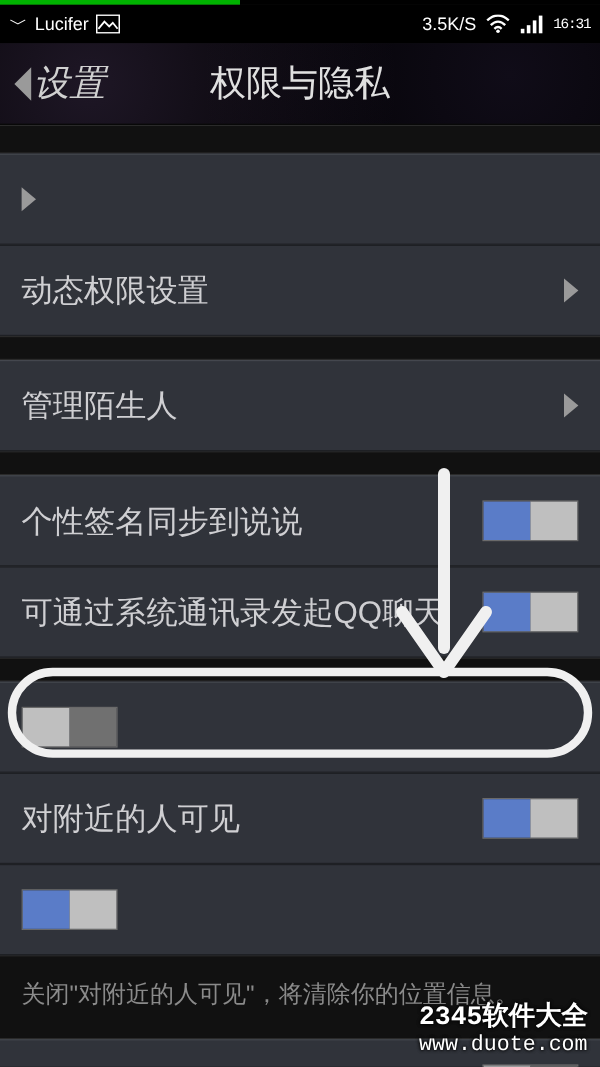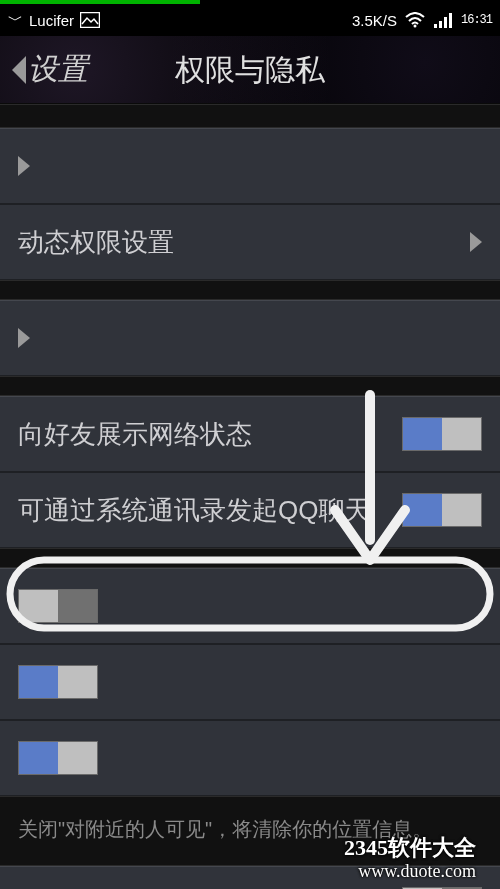--- a/index.html
+++ b/index.html
@@ -97,23 +97,23 @@
   }
   .annotation {
     position: absolute;
     pointer-events: none;
     z-index: 50;
   }
   .arrow-ann { left: 300px; top: 390px; width: 140px; height: 200px; }
   .circle-ann { left: 4px; top: 554px; width: 492px; height: 80px; }
   .watermark {
     position: absolute;
-    right: 24px; bottom: 6px;
-    text-align: right;
-    font-family: Liberation Serif, serif;
+    right: 10px; bottom: 6px;
+    text-align: left;
+    font-family: Liberation Mono, monospace;
     color: #fff;
     line-height: 1.2;
     z-index: 60;
     text-shadow: 0 0 3px #000, 0 0 3px #000;
   }
   .watermark .wm1 { font-size: 22px; font-weight: bold; }
   .watermark .wm2 { font-size: 18px; }
 </style>
 </head>
 <body>
@@ -161,27 +161,28 @@
   <div class="chevron-right"></div>
 </div>
 <div class="row">
   <span class="row-label">动态权限设置</span>
   <div class="chevron-right"></div>
 </div>
 
 <div class="section-gap"></div>
 
 <div class="row">
+  <span class="row-label">管理陌生人</span>
   <div class="chevron-right"></div>
 </div>
 
 <div class="section-gap"></div>
 
 <div class="row">
-  <span class="row-label">向好友展示网络状态</span>
+  <span class="row-label">个性签名同步到说说</span>
   <div class="toggle on">
       <div class="track-left"></div>
       <div class="track-right"></div>
     </div>
 </div>
 <div class="row">
   <span class="row-label">可通过系统通讯录发起QQ聊天</span>
   <div class="toggle on">
       <div class="track-left"></div>
       <div class="track-right"></div>
@@ -190,20 +191,21 @@
 
 <div class="section-gap"></div>
 
 <div class="row">
   <div class="toggle off">
       <div class="track-left"></div>
       <div class="track-right"></div>
     </div>
 </div>
 <div class="row">
+  <span class="row-label">对附近的人可见</span>
   <div class="toggle on">
       <div class="track-left"></div>
       <div class="track-right"></div>
     </div>
 </div>
 <div class="row">
   <div class="toggle on">
       <div class="track-left"></div>
       <div class="track-right"></div>
     </div>

